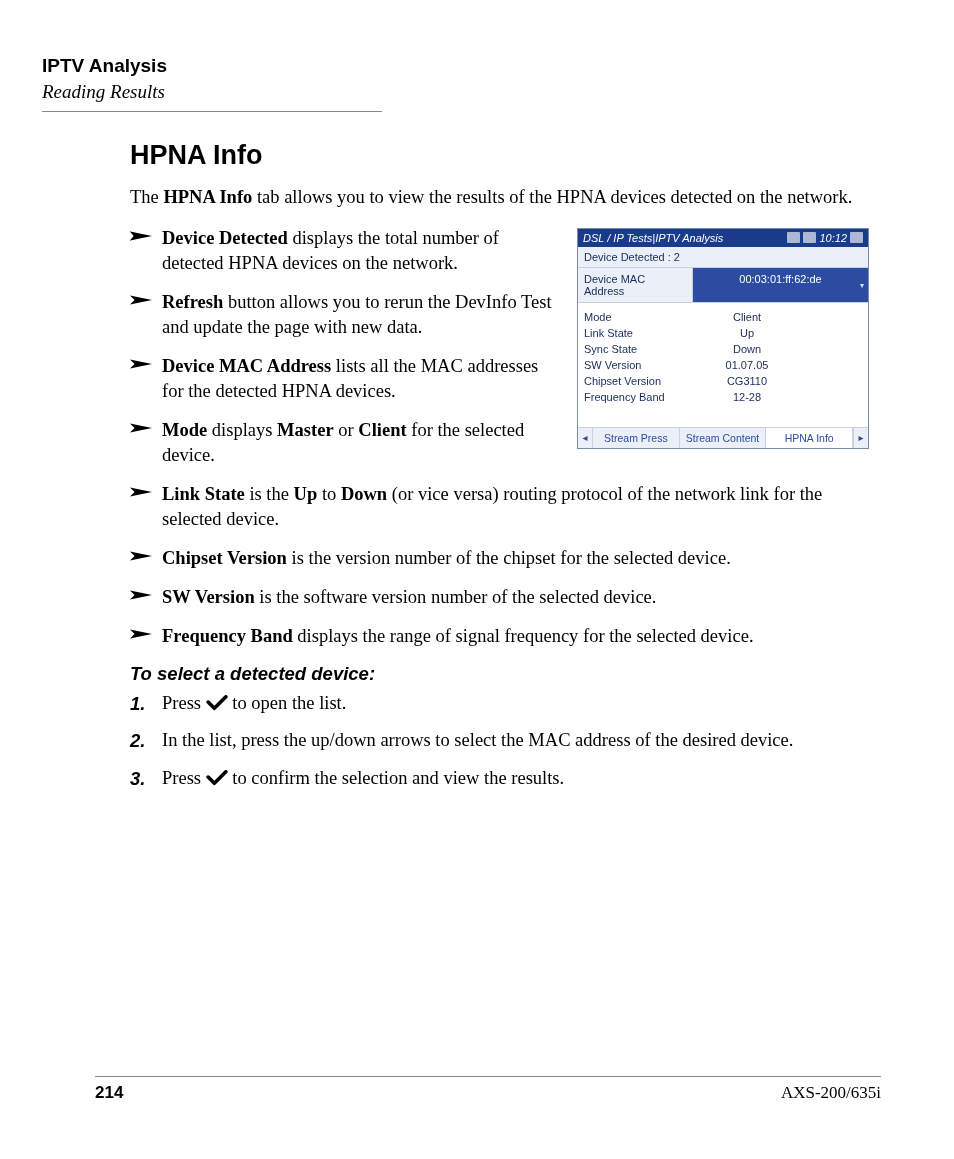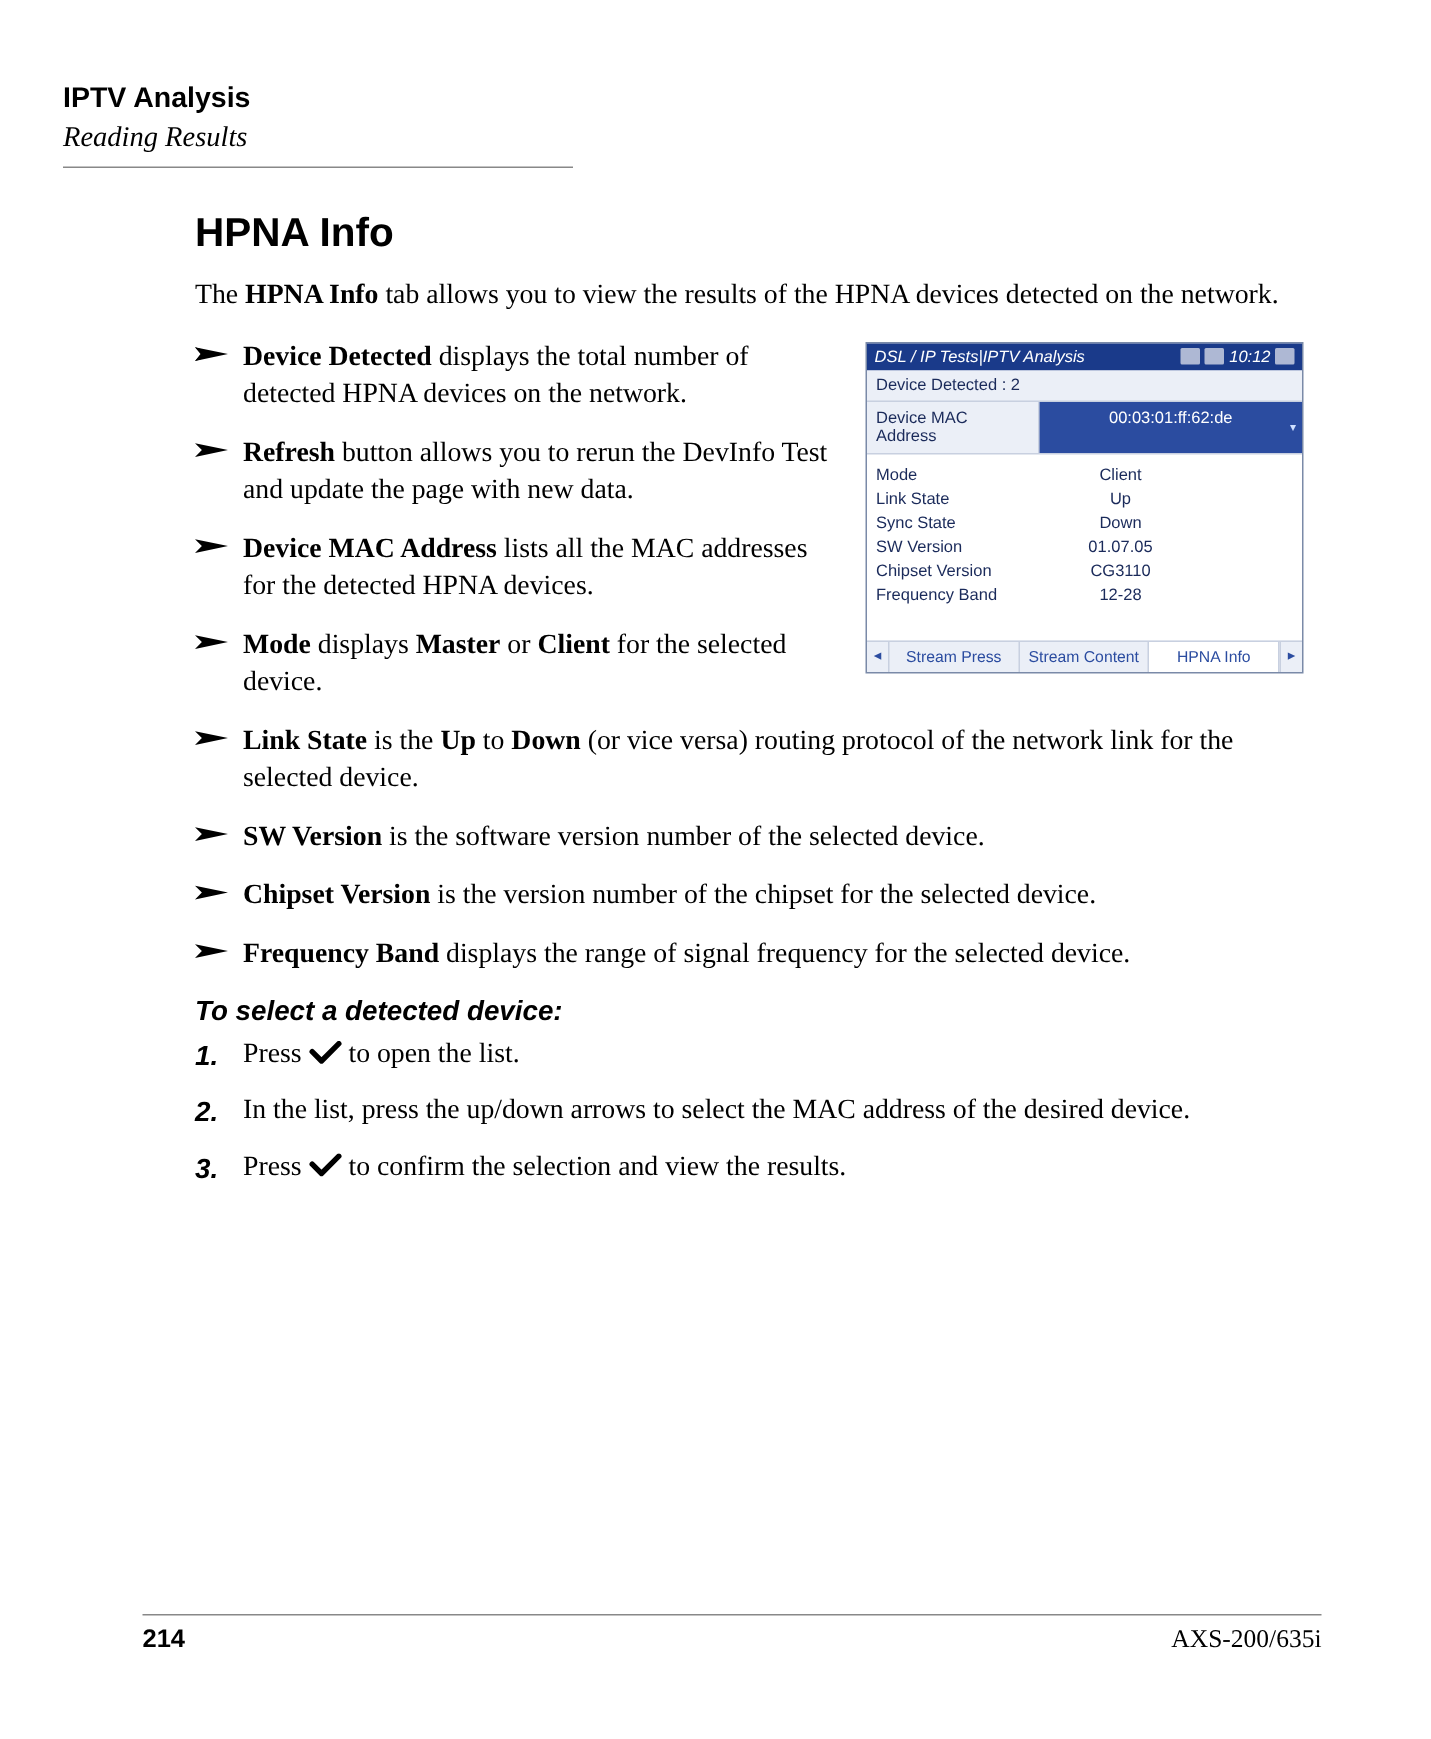--- a/index.html
+++ b/index.html
@@ -332,27 +332,27 @@
       <li>
         <svg class="arrow" viewBox="0 0 24 16">
             <path d="M0 3 L24 8 L0 13 L5 8 Z" fill="#000"></path>
           </svg>
         <b>Link State</b><span> is the </span><b>Up</b><span> to </span><b>Down</b><span> (or vice versa) routing protocol of the network link for the selected device.</span>
       </li>
       <li>
         <svg class="arrow" viewBox="0 0 24 16">
             <path d="M0 3 L24 8 L0 13 L5 8 Z" fill="#000"></path>
           </svg>
+        <b>Chipset Version</b><span> is the version number of the chipset for the selected device.</span>
+      </li>
+      <li>
+        <svg class="arrow" viewBox="0 0 24 16">
+            <path d="M0 3 L24 8 L0 13 L5 8 Z" fill="#000"></path>
+          </svg>
         <b>SW Version</b><span> is the software version number of the selected device.</span>
-      </li>
-      <li>
-        <svg class="arrow" viewBox="0 0 24 16">
-            <path d="M0 3 L24 8 L0 13 L5 8 Z" fill="#000"></path>
-          </svg>
-        <b>Chipset Version</b><span> is the version number of the chipset for the selected device.</span>
       </li>
       <li>
         <svg class="arrow" viewBox="0 0 24 16">
             <path d="M0 3 L24 8 L0 13 L5 8 Z" fill="#000"></path>
           </svg>
         <b>Frequency Band</b><span> displays the range of signal frequency for the selected device.</span>
       </li>
     </ul>
 
     <div class="instr-head">To select a detected device:</div>

